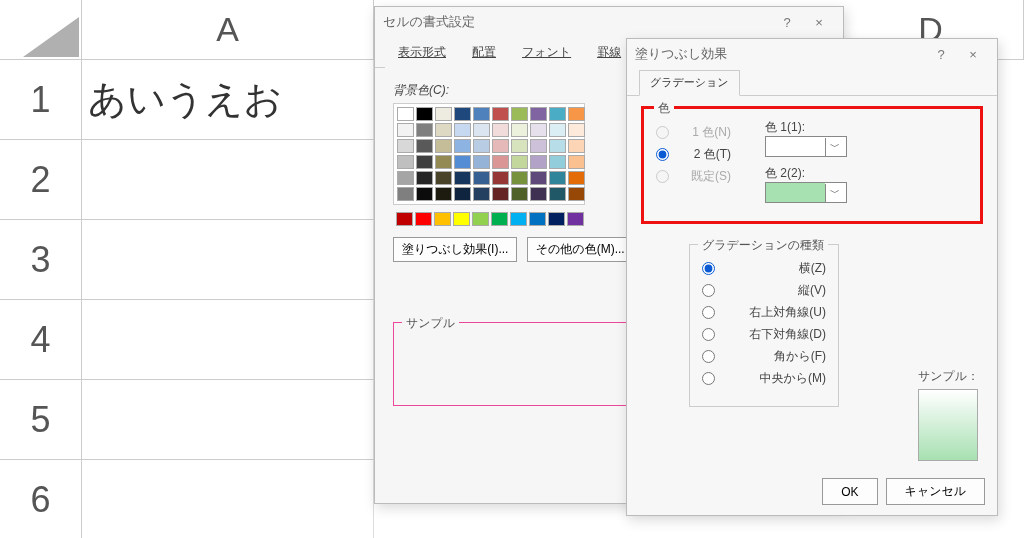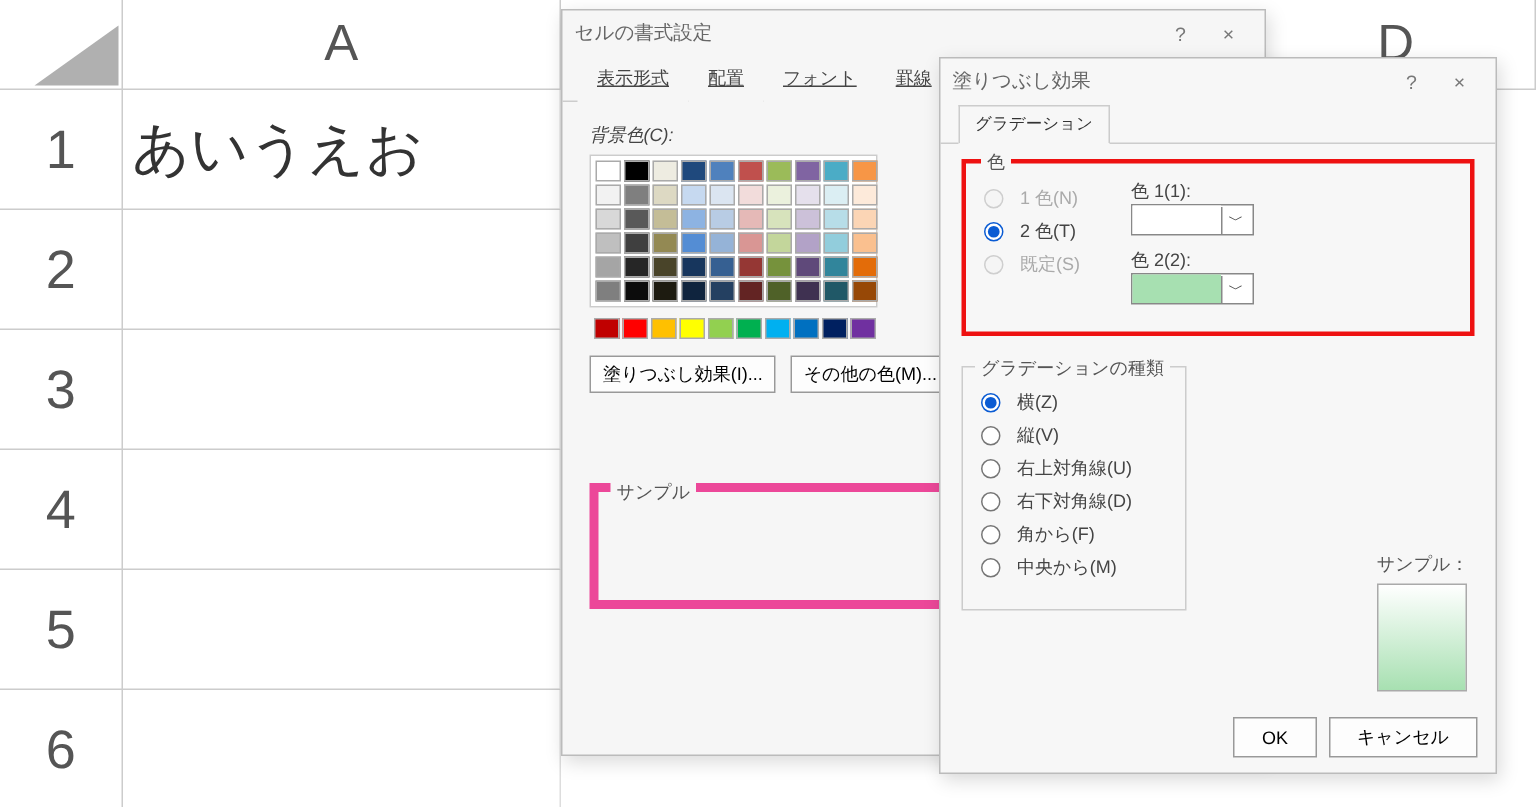--- a/index.html
+++ b/index.html
@@ -84,21 +84,21 @@
     grid-auto-rows: 14px; gap: 2px; padding: 3px;
     border: 1px solid #ccc; background: #fff;
   }
   .sw { width: 17px; height: 14px; border: 1px solid #aaa; }
   .palette-grid.standard-row { border-top: none; margin-top: 4px; border: none; padding: 3px; background: transparent; }
   .btn-small {
     display: inline-block; border: 1px solid #999; background: #fdfdfd;
     padding: 3px 8px; font-size: 12px; margin-top: 8px; margin-right: 6px;
   }
   .group {
-    border: 6px solid #ec4899; padding: 10px 12px 16px; position: relative; margin-top: 14px;
+    border: 1px solid #ec4899; padding: 10px 12px 16px; position: relative; margin-top: 14px;
   }
   .group > .legend {
     position: absolute; top: -8px; left: 8px; background: #f6f6f6;
     padding: 0 4px; font-size: 12px; color: #555;
   }
 
   
   .dlg-effects { left: 626px; top: 38px; width: 372px; height: 478px; background: #f7f7f7; }
   .eff-tabstrip { display: flex; border-bottom: 1px solid #ccc; padding-left: 12px; }
   .eff-tab {
@@ -109,21 +109,21 @@
   .eff-body { padding: 10px 14px 12px; }
   .colorbox {
     border: 3px solid #e11; padding: 10px 12px 18px; margin-bottom: 20px;
     display: flex; gap: 34px; position: relative;
   }
   .colorbox::before {
     content: attr(data-legend);
     position: absolute; top: -9px; left: 10px;
     background: #f7f7f7; padding: 0 4px; font-size: 12px; color: #555;
   }
-  .radio-row { display: flex; align-items: center; gap: 11px; margin: 5px 0; font-size: 12px; color: #444; }
+  .radio-row { display: flex; align-items: center; gap: 22px; margin: 5px 0; font-size: 12px; color: #444; justify-content: space-between; }
   .radio-row input[type=radio] { accent-color: #0a5bd3; }
   .radio-row.disabled { color: #aaa; }
   .color-field-label { font-size: 12px; color: #444; }
   .color-dd {
     width: 82px; height: 21px; border: 1px solid #888; background: #fff;
     display: flex; align-items: center; justify-content: flex-end; padding-right: 2px;
   }
   .color-dd .chev { font-size: 10px; color: #444; border-left: 1px solid #888; padding: 2px 4px; }
   .color-dd .sw-fill { flex: 1; height: 100%; }
   .variation-box {
@@ -131,21 +131,21 @@
     grid-template-columns: 62px 62px; grid-template-rows: 52px 52px; gap: 4px;
   }
   .var-sw { border: 1px solid #aaa; }
   .var1 { background: linear-gradient(180deg, #fff, #a7e0b1); }
   .var2 { background: linear-gradient(180deg, #a7e0b1, #fff); }
   .var3 { background: linear-gradient(180deg, #fff, #a7e0b1, #fff); }
   .var4 { background: linear-gradient(180deg, #a7e0b1, #fff, #a7e0b1); }
   .sample-box { border: 1px solid #aaa; width: 60px; height: 72px; background: linear-gradient(180deg,#fff,#a7e0b1); }
   .bottom-btns { position: absolute; right: 12px; bottom: 10px; display: flex; gap: 8px; }
   .btn { border: 1px solid #999; background: #fdfdfd; padding: 4px 18px; font-size: 12px; }
-  .row-flex { display: flex; gap: 20px; }
+  .row-flex { display: flex; gap: 20px; margin-left: 48px; }
   .stype-box { border: 1px solid #ccc; padding: 10px 12px 14px; position: relative; flex: 0 0 150px; }
   .stype-box .legend, .var-wrap .legend {
     position: absolute; top: -8px; left: 8px; background: #f7f7f7; padding: 0 4px;
     font-size: 12px; color: #555;
   }
   .var-wrap { position: relative; border: none; padding-top: 4px; }
   .sample-wrap { position: absolute; right: 18px; bottom: 54px; }
   .sample-lbl { font-size: 12px; color: #555; margin-bottom: 4px; }
 </style>
 </head>

